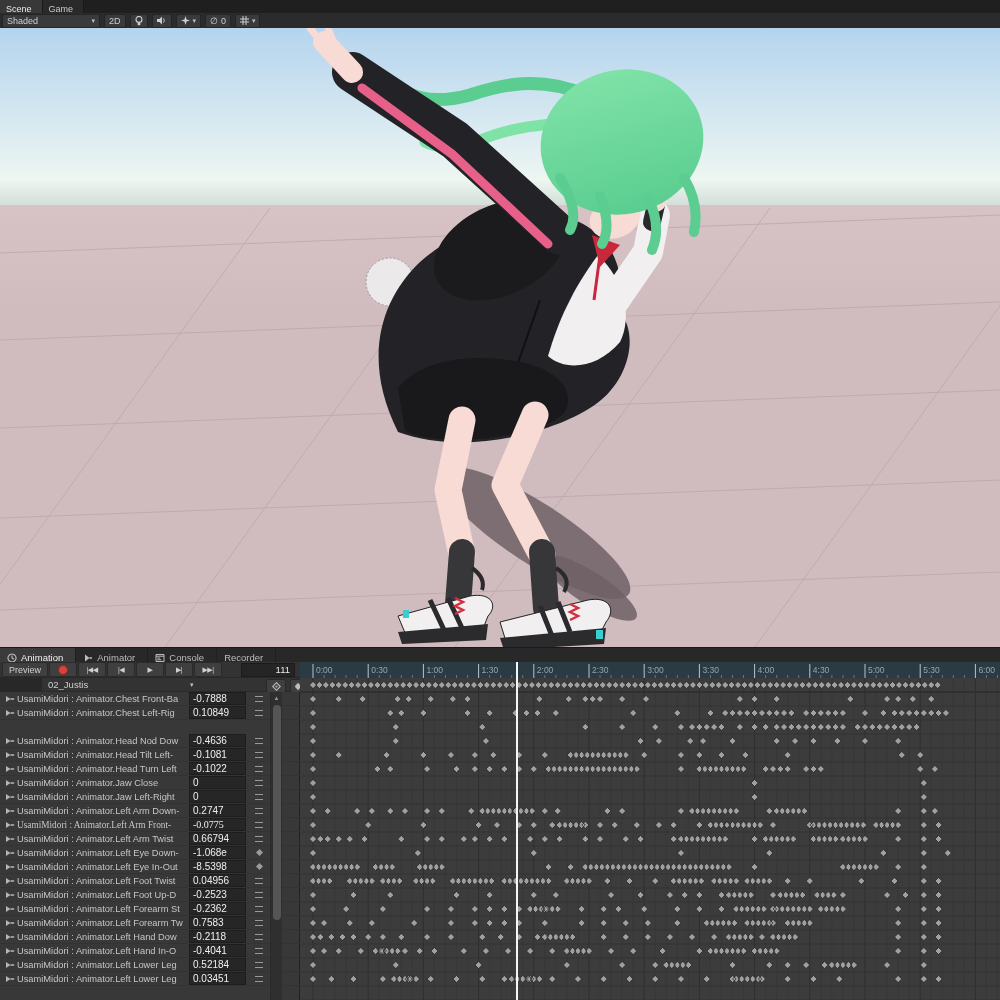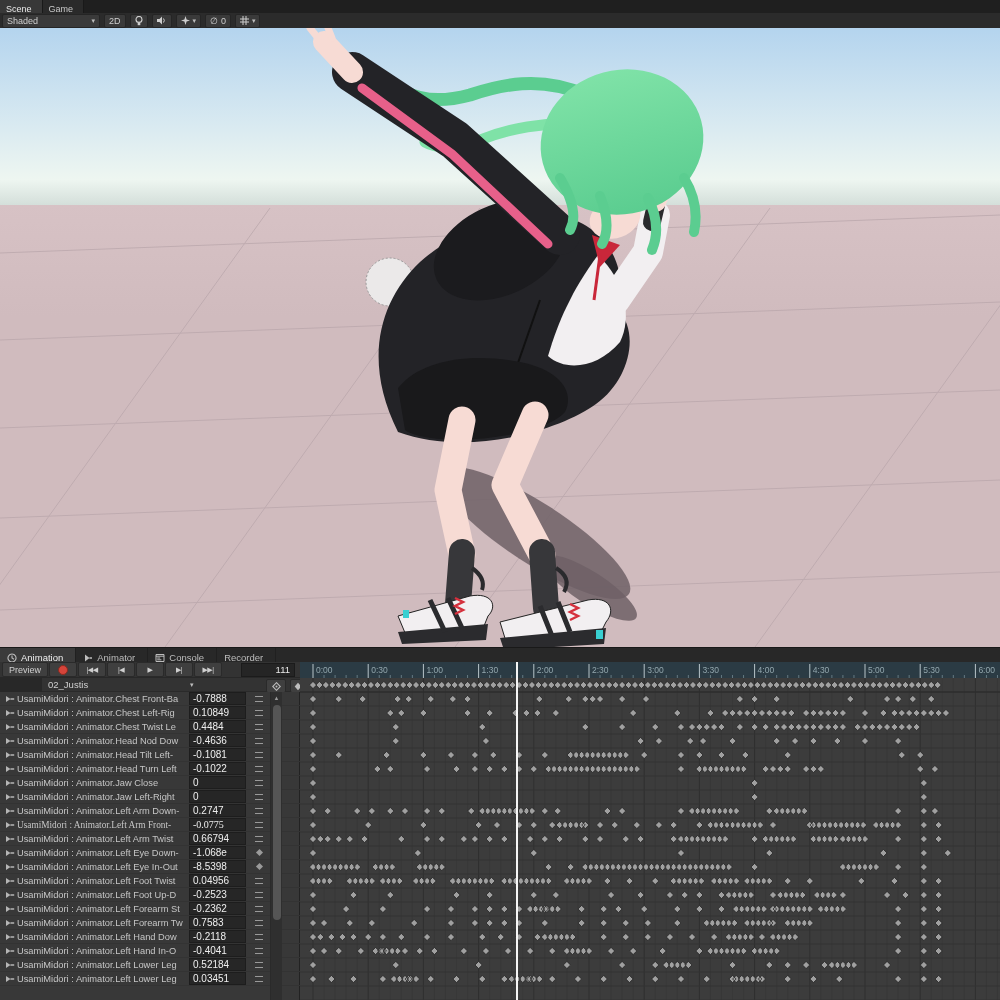--- a/index.html
+++ b/index.html
@@ -277,30 +277,20 @@
         <span class="pmenu">
           <span class="burger"></span>
         </span>
       </div>
       <div class="prow" style="top: 14px;">
         <span class="picon"><svg width="10" height="10" viewBox="0 0 10 10">
             <path d="M1 2 L5.5 5 L1 8 Z M5.5 4.3 L9.2 4.3 L9.2 5.7 L5.5 5.7 Z" fill="#b5b5b5"></path>
           </svg></span>
         <span class="plabel">UsamiMidori : Animator.Chest Left-Rig</span>
         <span class="pval">0.10849</span>
-        <span class="pmenu">
-          <span class="burger"></span>
-        </span>
-      </div>
-      <div class="prow" style="top: 28px;">
-        <span class="picon"><svg width="10" height="10" viewBox="0 0 10 10">
-            <path d="M1 2 L5.5 5 L1 8 Z M5.5 4.3 L9.2 4.3 L9.2 5.7 L5.5 5.7 Z" fill="#b5b5b5"></path>
-          </svg></span>
-        <span class="plabel">UsamiMidori : Animator.Chest Twist Le</span>
-        <span class="pval">0.4484</span>
         <span class="pmenu">
           <span class="burger"></span>
         </span>
       </div>
       <div class="prow" style="top: 42px;">
         <span class="picon"><svg width="10" height="10" viewBox="0 0 10 10">
             <path d="M1 2 L5.5 5 L1 8 Z M5.5 4.3 L9.2 4.3 L9.2 5.7 L5.5 5.7 Z" fill="#b5b5b5"></path>
           </svg></span>
         <span class="plabel">UsamiMidori : Animator.Head Nod Dow</span>
         <span class="pval">-0.4636</span>

